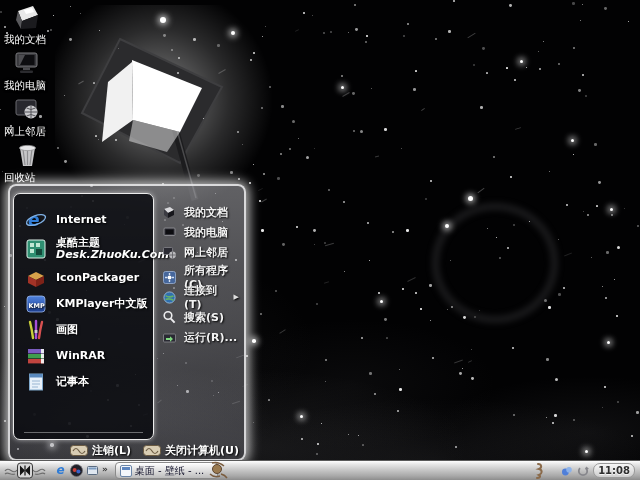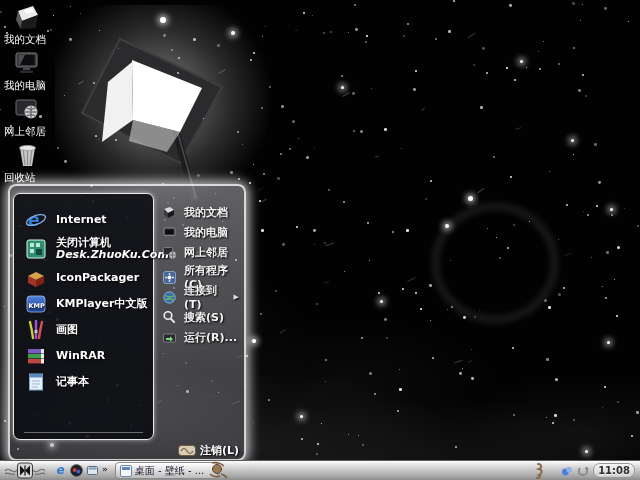--- a/index.html
+++ b/index.html
@@ -464,21 +464,21 @@
         <span class="li">
           <svg width="22" height="22" viewBox="0 0 22 22">
             <rect x="2" y="2" width="18" height="18" rx="2" fill="#2f8f72" stroke="#dff0e8" stroke-width="1"></rect>
             <rect x="5" y="5" width="4" height="4" fill="#bfe8d4"></rect>
               <rect x="11" y="5" width="4" height="4" fill="#bfe8d4"></rect>
             <rect x="5" y="11" width="4" height="4" fill="#bfe8d4"></rect>
               <rect x="11" y="11" width="6" height="6" fill="#14483a"></rect>
           </svg>
         </span>
         <span class="sm-ltxt">
-          <span>关闭计算机</span>
+          <span>桌酷主题</span>
           <span class="sub">Desk.ZhuoKu.Com</span>
         </span>
       </div>
       <div class="sm-lrow">
         <span class="li">
           <svg width="22" height="22" viewBox="0 0 22 22">
             <polygon points="3,9 11,5 19,9 11,13" fill="#d8a24a"></polygon>
             <polygon points="3,9 3,16 11,20 11,13" fill="#a33327"></polygon>
             <polygon points="19,9 19,16 11,20 11,13" fill="#7e2218"></polygon>
           </svg>
@@ -610,20 +610,27 @@
       </div>
     </div>
 
     <div class="sm-bottom">
       <div class="sm-bbtn">
         <svg width="18" height="11" viewBox="0 0 18 11">
           <rect x="0.5" y="0.5" width="17" height="10" rx="3" fill="#d9cdb4" stroke="#6b5b43"></rect>
           <path d="M3,6 q3,-5 6,0 q3,5 6,0" stroke="#6b5b43" stroke-width="1.2" fill="none"></path>
         </svg>
         <span>注销(L)</span>
+      </div>
+      <div class="sm-bbtn">
+        <svg width="18" height="11" viewBox="0 0 18 11">
+          <rect x="0.5" y="0.5" width="17" height="10" rx="3" fill="#d9cdb4" stroke="#6b5b43"></rect>
+          <path d="M3,6 q3,-5 6,0 q3,5 6,0" stroke="#6b5b43" stroke-width="1.2" fill="none"></path>
+        </svg>
+        <span>关闭计算机(U)</span>
       </div>
     </div>
   </div>
 
   <div class="taskbar">
     <div class="start-emblem">
       <svg width="44" height="17" viewBox="0 0 44 17">
         <path d="M2,9 C6,3 10,14 14,8 M2,12 C5,9 8,14 12,12" stroke="#6e6e6e" stroke-width="1.2" fill="none"></path>
         <path d="M42,9 C38,3 34,14 30,8 M42,12 C39,9 36,14 32,12" stroke="#6e6e6e" stroke-width="1.2" fill="none"></path>
         <rect x="14.5" y="1" width="15" height="15" rx="3" fill="#d6d6d6" stroke="#3c3c3c"></rect>

